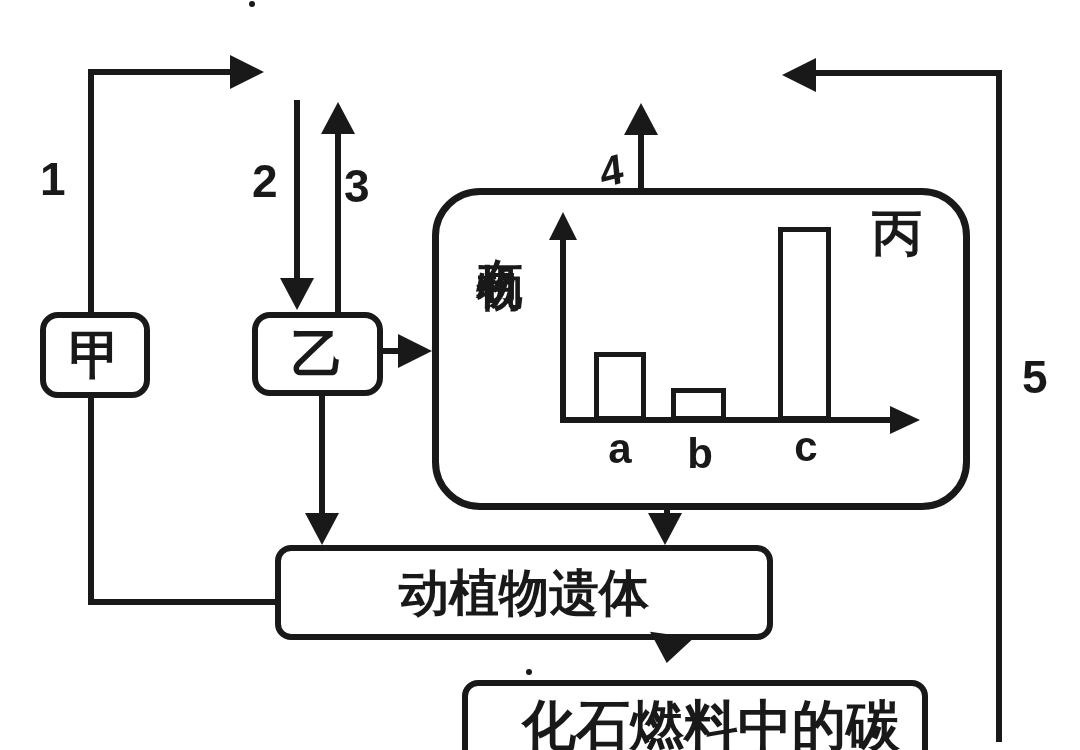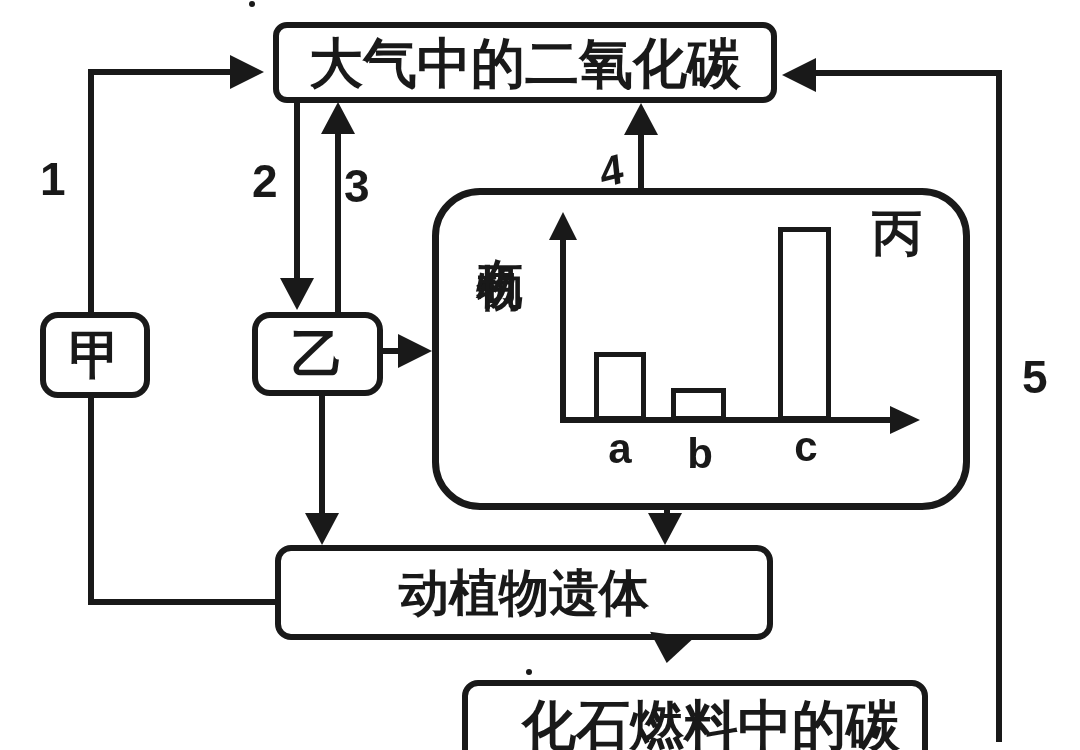--- a/index.html
+++ b/index.html
@@ -34,23 +34,20 @@
   #xlabel{position:absolute;left:722px;top:453px;font-weight:bold;font-size:49px;line-height:1;}
   #binglabel{position:absolute;left:872px;top:208px;font-weight:bold;font-size:50px;line-height:1;}
   #diag-arrow{position:absolute;left:650px;top:629px;width:44px;height:34px;background:var(--ink);
     clip-path:polygon(0% 8%,100% 26%,38% 100%);}
 </style>
 </head>
 <body>
 
 <div id="stage">
 
-  <div class="box" style="left:273px;top:22px;width:504px;height:81px;border-radius:14px;font-size:54px;">
-    <span>大气中的二氧化碳</span>
-  </div>
 
   <div class="box" style="left:40px;top:312px;width:110px;height:86px;border-radius:18px;font-size:52px;">
     <span>甲</span>
   </div>
 
   <div class="box" style="left:252px;top:312px;width:131px;height:84px;border-radius:18px;font-size:52px;">
     <span>乙</span>
   </div>
 
   <div class="box" style="left:432px;top:188px;width:538px;height:322px;border-radius:48px;border-width:7px;"></div>

